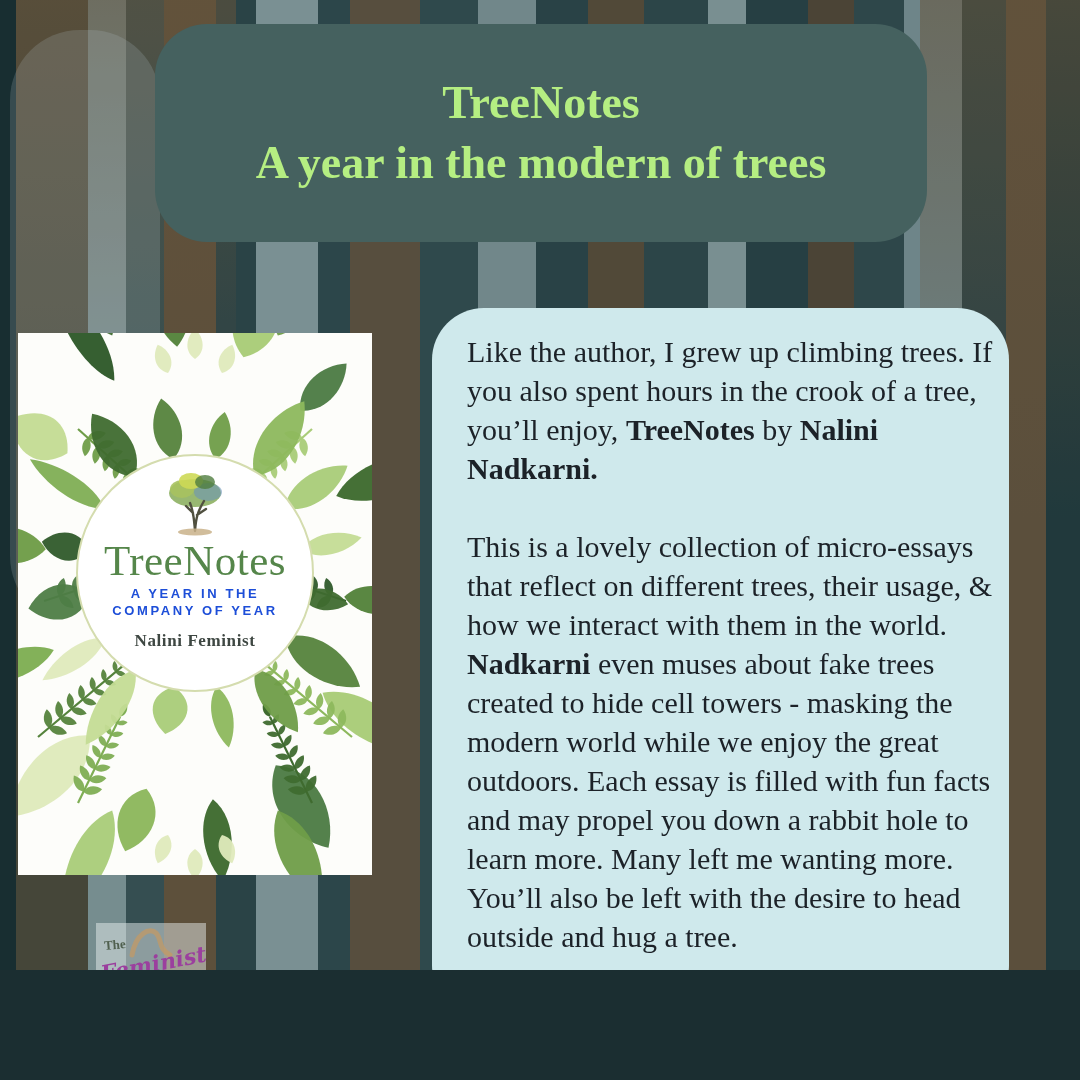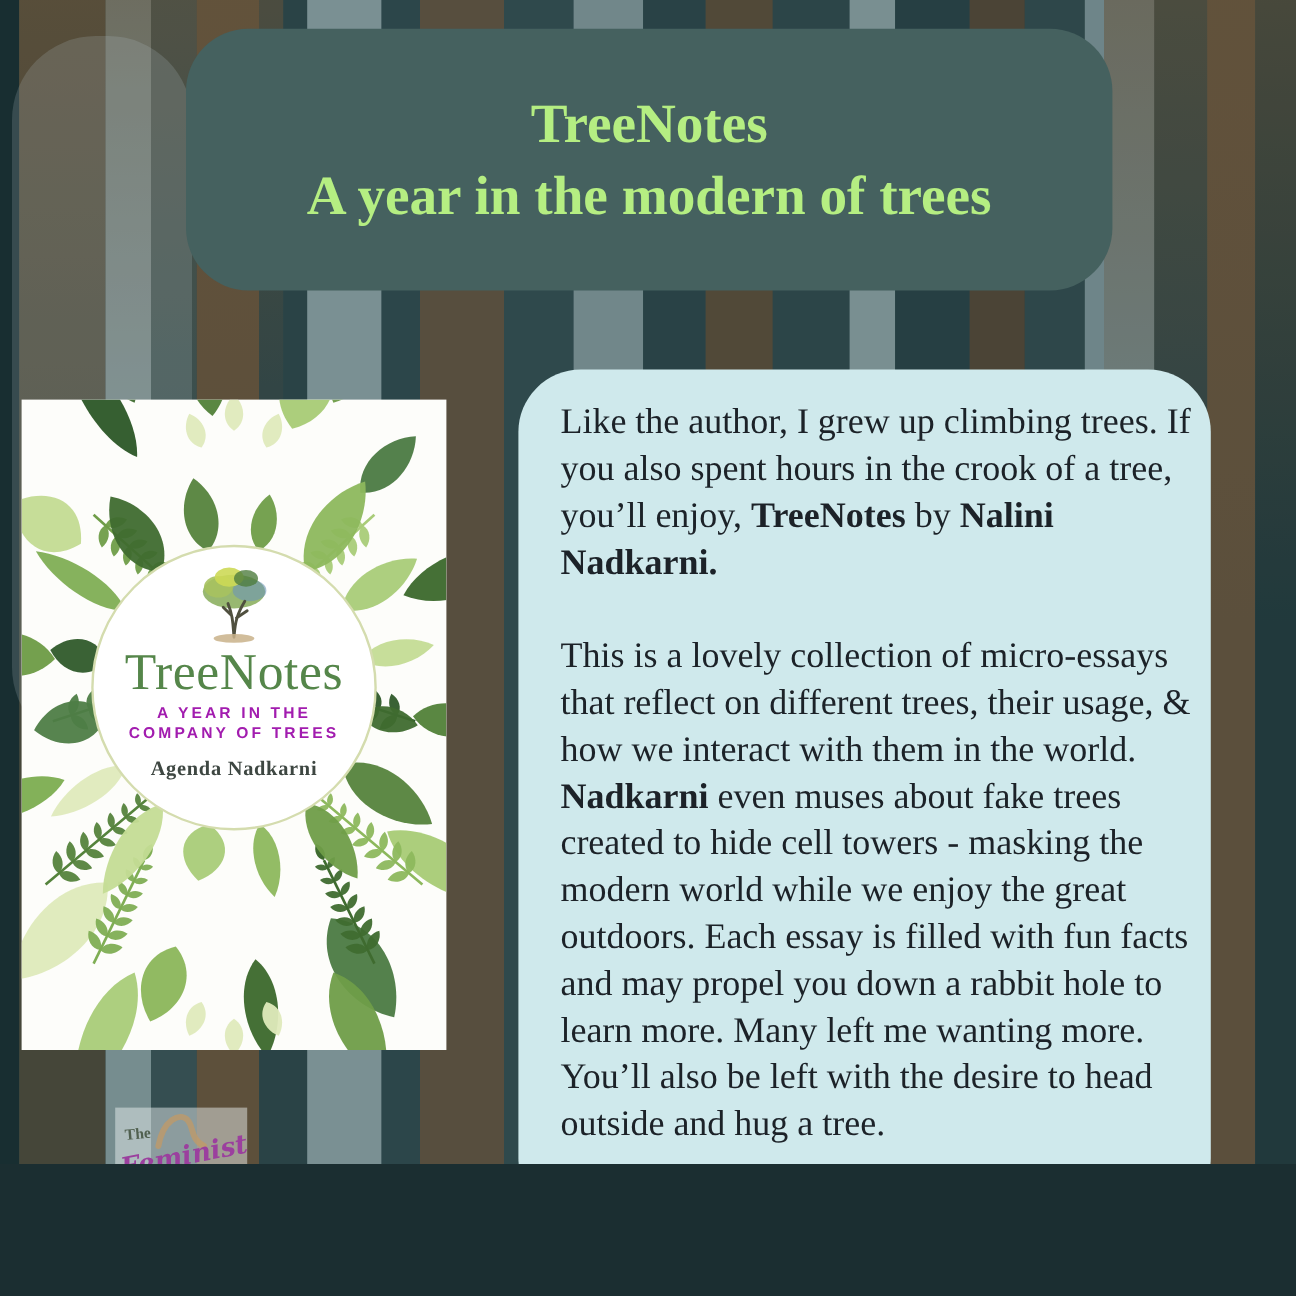--- a/index.html
+++ b/index.html
@@ -21,21 +21,21 @@
 
   
   .book-cover{position:absolute;left:18px;top:333px;width:354px;height:542px;
     background:#fdfdfa;z-index:2;overflow:hidden;}
   .book-cover svg.art{position:absolute;inset:0;}
   .cover-stack{position:absolute;left:0;right:0;top:134px;z-index:3;
     display:flex;flex-direction:column;align-items:center;text-align:center;}
   .cover-title{font-size:43px;line-height:48px;color:#55864a;font-weight:400;
     letter-spacing:.5px;white-space:nowrap;}
   .cover-sub{font-family:"Liberation Sans",sans-serif;font-size:13px;line-height:17px;
-    letter-spacing:2.6px;color:#a21caf;font-weight:700;white-space:nowrap;}
+    letter-spacing:2.6px;color:#1d4ed8;font-weight:700;white-space:nowrap;}
   .cover-author{margin-top:12px;font-size:17px;color:#3e4742;font-weight:700;
     letter-spacing:.6px;white-space:nowrap;}
 
   
   .review-card{position:absolute;left:432px;top:308px;width:577px;height:709px;
     border-radius:52px;background:#cfe9ec;z-index:2;padding:24px 6px 0 35px;}
   .review-card p{margin:0 0 39px 0;font-size:30px;line-height:39px;color:#1c2228;}
   .review-card b{font-weight:700;}
 
   
@@ -321,22 +321,22 @@
         <ellipse cx="35" cy="26" rx="26" ry="14" fill="#86ab58" opacity="0.85"></ellipse>
         <ellipse cx="22" cy="22" rx="12" ry="9" fill="#a7c25f" opacity="0.9"></ellipse>
         <ellipse cx="48" cy="25" rx="14" ry="9" fill="#6d94b5" opacity="0.6"></ellipse>
         <ellipse cx="31" cy="14" rx="12" ry="8" fill="#cdd957" opacity="0.9"></ellipse>
         <ellipse cx="45" cy="15" rx="10" ry="7" fill="#4f7d3e" opacity="0.8"></ellipse>
         <path d="M35 64 C34 52 34 46 30 36 M35 64 C36 50 38 44 44 34 M33 46 L26 39 M37 48 L46 42" stroke="#50503f" stroke-width="2.4" fill="none" stroke-linecap="round"></path>
         <ellipse cx="35" cy="65" rx="17" ry="3.6" fill="#c9b189" opacity="0.85"></ellipse>
       </svg>
       <div class="cover-title">TreeNotes</div>
       <div class="cover-sub">A YEAR IN THE</div>
-      <div class="cover-sub">COMPANY OF TREES</div>
-      <div class="cover-author">Agenda Nadkarni</div>
+      <div class="cover-sub">COMPANY OF YEAR</div>
+      <div class="cover-author">Nalini Feminist</div>
     </div>
   </div>
 
   <div class="review-card">
     <div id="reviewText">
         <p><span>Like the author, I grew up climbing trees. If you also spent hours in the crook of a tree, you’ll enjoy, </span><b>TreeNotes</b><span> by </span><b>Nalini Nadkarni.</b></p>
         <p><span>This is a lovely collection of micro-essays that reflect on different trees, their usage, &amp; how we interact with them in the world. </span><b>Nadkarni</b><span> even muses about fake trees created to hide cell towers - masking the modern world while we enjoy the great outdoors. Each essay is filled with fun facts and may propel you down a rabbit hole to learn more. Many left me wanting more. You’ll also be left with the desire to head outside and hug a tree.</span></p>
       </div>
   </div>
 

